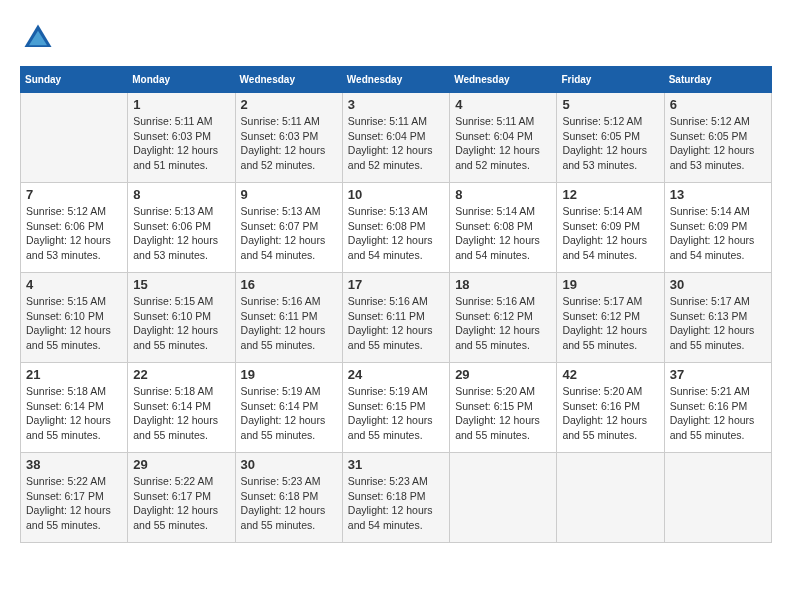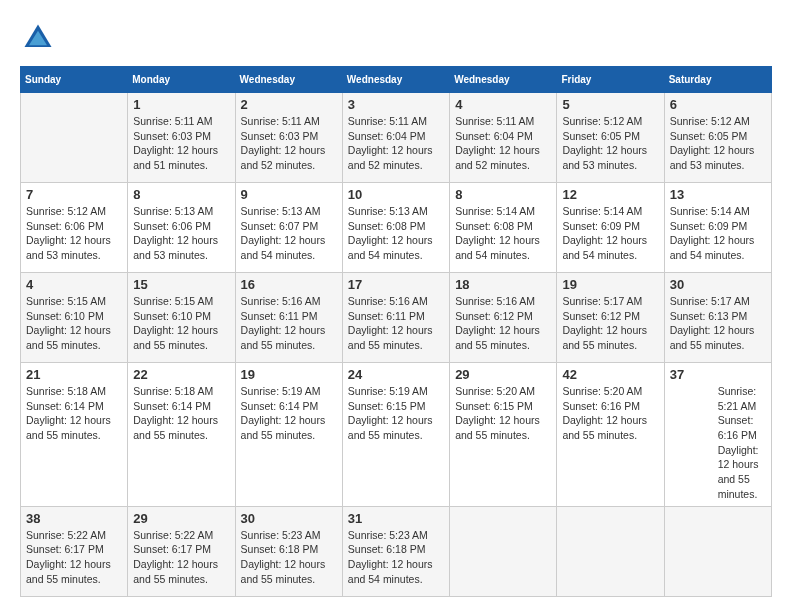--- a/index.html
+++ b/index.html
@@ -307,21 +307,21 @@
         </td>
         <td>
           <span class="day-num">42</span>
           <div class="cell-content" style="white-space: pre-line;">Sunrise: 5:20 AM
 Sunset: 6:16 PM
 Daylight: 12 hours
 and 55 minutes.</div>
         </td>
         <td>
           <span class="day-num">37</span>
-          <div class="cell-content" style="white-space: pre-line; margin-left: 48px;">Sunrise: 5:21 AM
+          <div class="cell-content" style="white-space: pre-line;">Sunrise: 5:21 AM
 Sunset: 6:16 PM
 Daylight: 12 hours
 and 55 minutes.</div>
         </td>
       </tr>
       <tr>
         <td>
           <span class="day-num">38</span>
           <div class="cell-content" style="white-space: pre-line;">Sunrise: 5:22 AM
 Sunset: 6:17 PM

